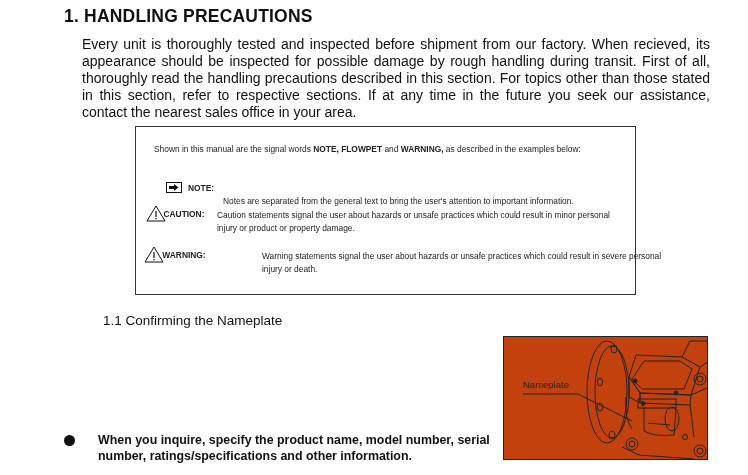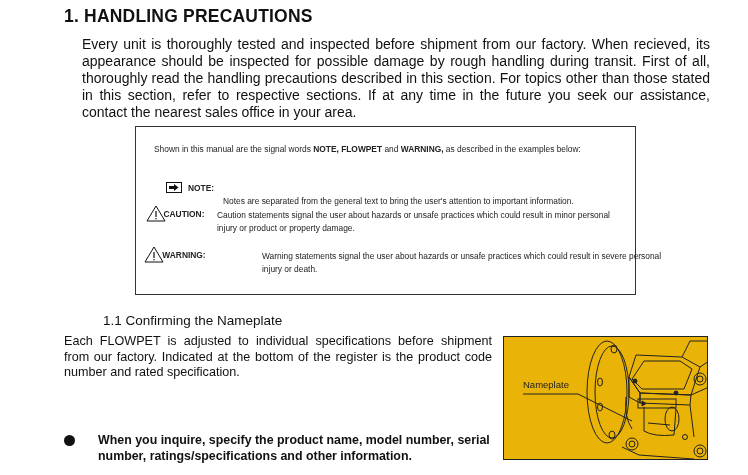--- a/index.html
+++ b/index.html
@@ -11,21 +11,21 @@
   .notebox .lead { position:absolute; left:18px; top:16px; width:460px; line-height:13px; }
   .sig { position:absolute; left:0; width:500px; }
   .sig .ic { position:absolute; }
   .sig .lbl { position:absolute; font-weight:bold; text-align:center; }
   .sig .txt { position:absolute; left:151px; width:340px; line-height:13px; }
   .h2 { position:absolute; left:64px; top:313px; font-size:13.5px; font-weight:normal;margin-left:39px; }
   .body2 { position:absolute; left:64px; top:334px; width:428px; font-size:12.6px; line-height:15.5px; text-align:justify; }
   .bullet { position:absolute; left:64px; top:433px; width:440px; font-size:12.4px; line-height:15.5px; font-weight:bold; }
   .bullet .dot { position:absolute; left:0; top:2px; width:11px; height:11px; border-radius:50%; background:#111; }
   .bullet .btxt { position:absolute; left:34px; top:0; width:420px; }
-  .figure { position:absolute; left:503px; top:336px; width:205px; height:124px; border:1px solid #222; box-sizing:border-box; overflow:hidden; background:#eab308; }
+  .figure { position:absolute; left:503px; top:336px; width:205px; height:124px; border:1px solid #222; box-sizing:border-box; overflow:hidden; background:#c2410c; }
   .figure .flabel { position:absolute; left:19px; top:42px; font-size:9.5px; color:#222; }
 </style>
 </head>
 <body>
 
 <div class="h1">1. HANDLING PRECAUTIONS</div>
 <div class="intro">Every unit is thoroughly tested and inspected before shipment from our factory. When recieved, its appearance should be inspected for possible damage by rough handling during transit. First of all, thoroughly read the handling precautions described in this section. For topics other than those stated in this section, refer to respective sections. If at any time in the future you seek our assistance, contact the nearest sales office in your area.</div>
 
 <div class="notebox">
   <div class="lead"><span>Shown in this manual are the signal words </span><b>NOTE, FLOWPET</b><span> and </span><b>WARNING,</b><span> as described in the examples below:</span></div>
@@ -61,21 +61,20 @@
           <rect x="9.4" y="13" width="1.2" height="1.3" fill="#111"></rect>
         </svg>
     </span>
     <span class="lbl" style="left:20px;top:0;width:56px;">WARNING:</span>
     <span class="txt" style="left:81px;top:0;width:415px;margin-left:45px;">Warning statements signal the user about hazards or unsafe practices which could result in severe personal injury or death.</span>
   </div>
 </div>
 
 <div class="h2">1.1 Confirming the Nameplate</div>
 <div class="body2">
-  <div>Each FLOWPET is adjusted to individual specifications before shipment from our factory. Indicated at the bottom of the register is the product code number and rated specification.</div>
 </div>
 
 <div class="bullet">
   <span class="dot"></span>
   <span class="btxt">When you inquire, specify the product name, model number, serial number, ratings/specifications and other information.</span>
 </div>
 
 <div class="figure">
   <span class="flabel">Nameplate</span>
   <svg width="205" height="124" viewBox="0 0 205 124" style="position:absolute;left:0;top:0;">

